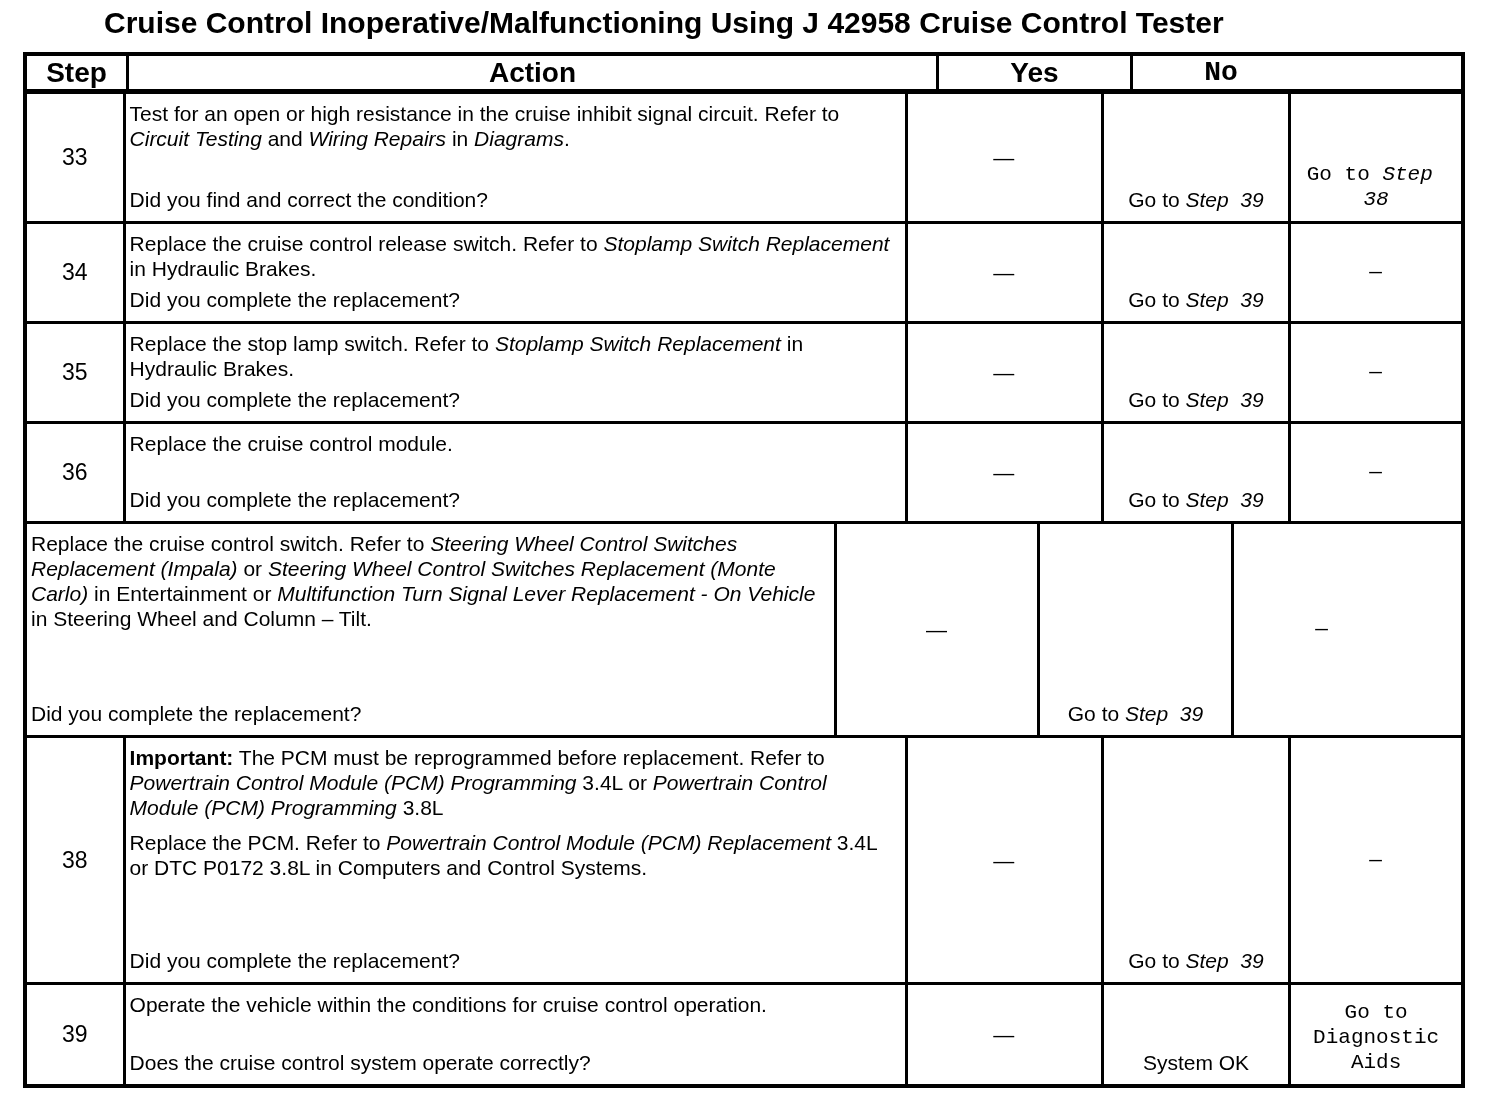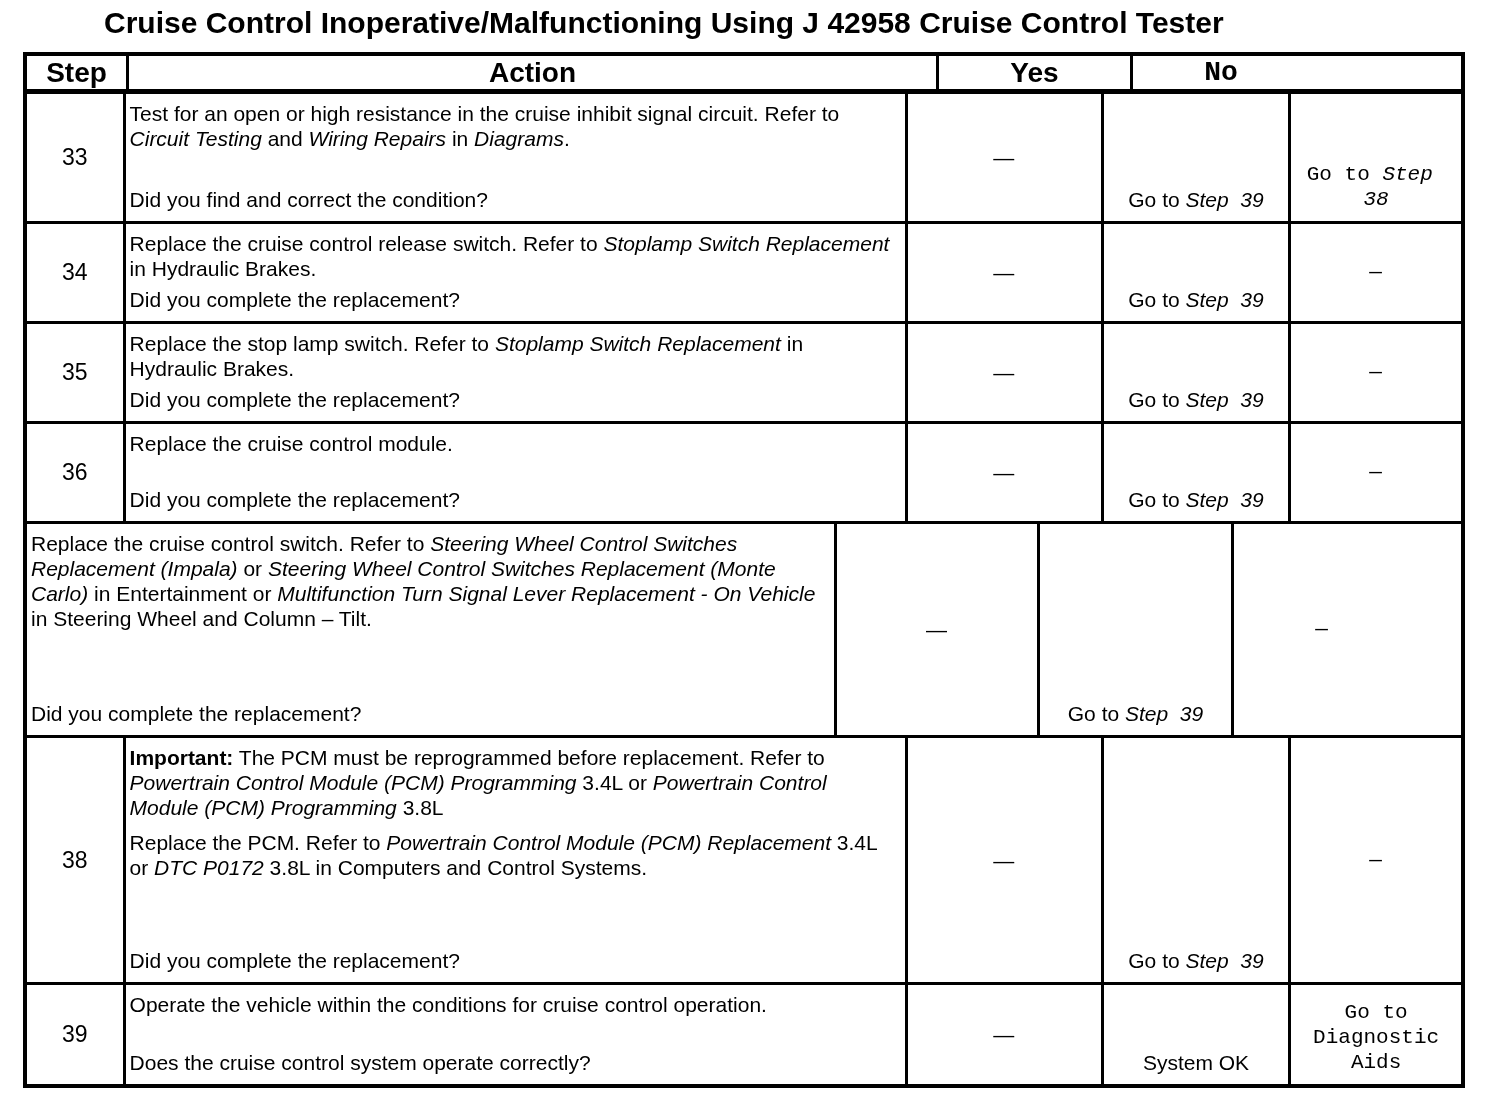--- a/index.html
+++ b/index.html
@@ -148,21 +148,21 @@
             <div class="div dash"><span>—</span></div>
           </div>
         </div>
         <div class="row">
           <div class="cell c-step step-cell">
             <span>38</span>
           </div>
           <div class="cell c-action action-cell">
             <div class="div">
               <div class="para"><span style="font-weight: bold;">Important:</span><span> The PCM must be reprogrammed before replacement. Refer to </span><span style="font-style: italic;">Powertrain Control Module (PCM) Programming</span><span> 3.4L or </span><span style="font-style: italic;">Powertrain Control Module (PCM) Programming</span><span> 3.8L</span></div>
-              <div class="para"><span>Replace the PCM. Refer to </span><span style="font-style: italic;">Powertrain Control Module (PCM) Replacement</span><span> 3.4L or </span><span style="font-style: italic;">DTC P0172</span><span> 3.8L in Computers and Control Systems.</span></div>
+              <div class="para"><span>Replace the PCM. Refer to </span><span style="font-style: italic;">Powertrain Control Module (PCM) Replacement</span><span> 3.4L or </span><span style="">DTC P0172</span><span> 3.8L in Computers and Control Systems.</span></div>
             </div>
             <div class="question">Did you complete the replacement?</div>
           </div>
           <div class="cell c-value mid">
             <span class="dash">—</span>
           </div>
           <div class="cell c-yes bot">
             <div class="div"><span>Go to </span><span style="font-style: italic;">Step&nbsp; 39</span></div>
           </div>
           <div class="cell c-no mid">

